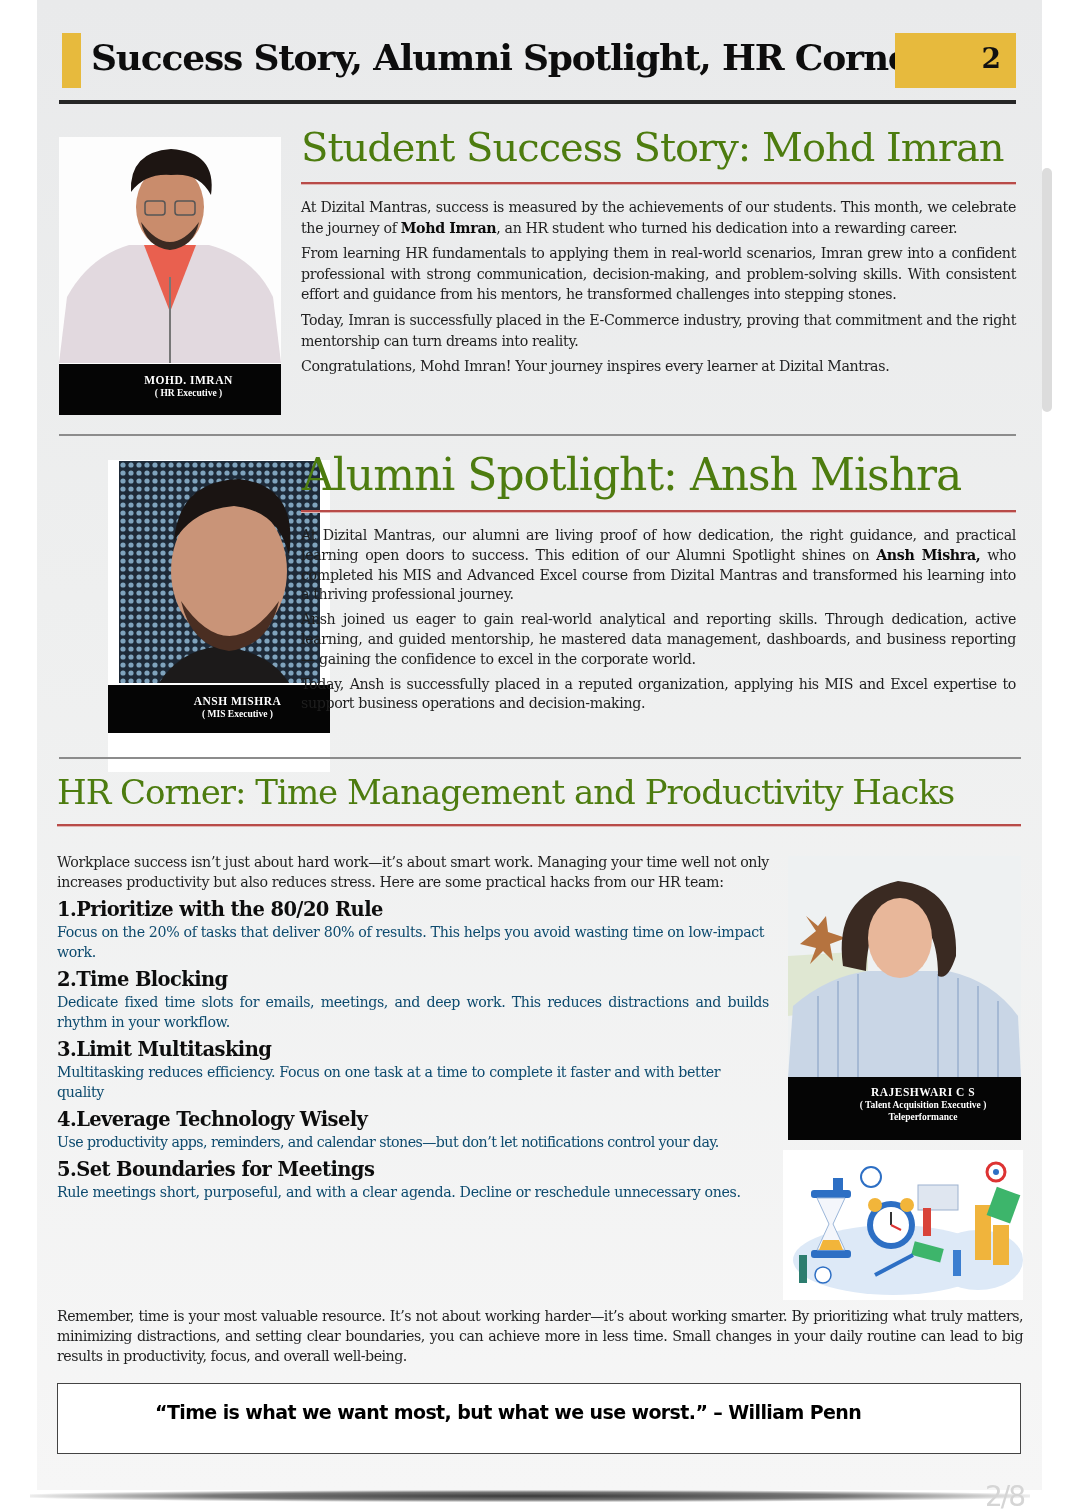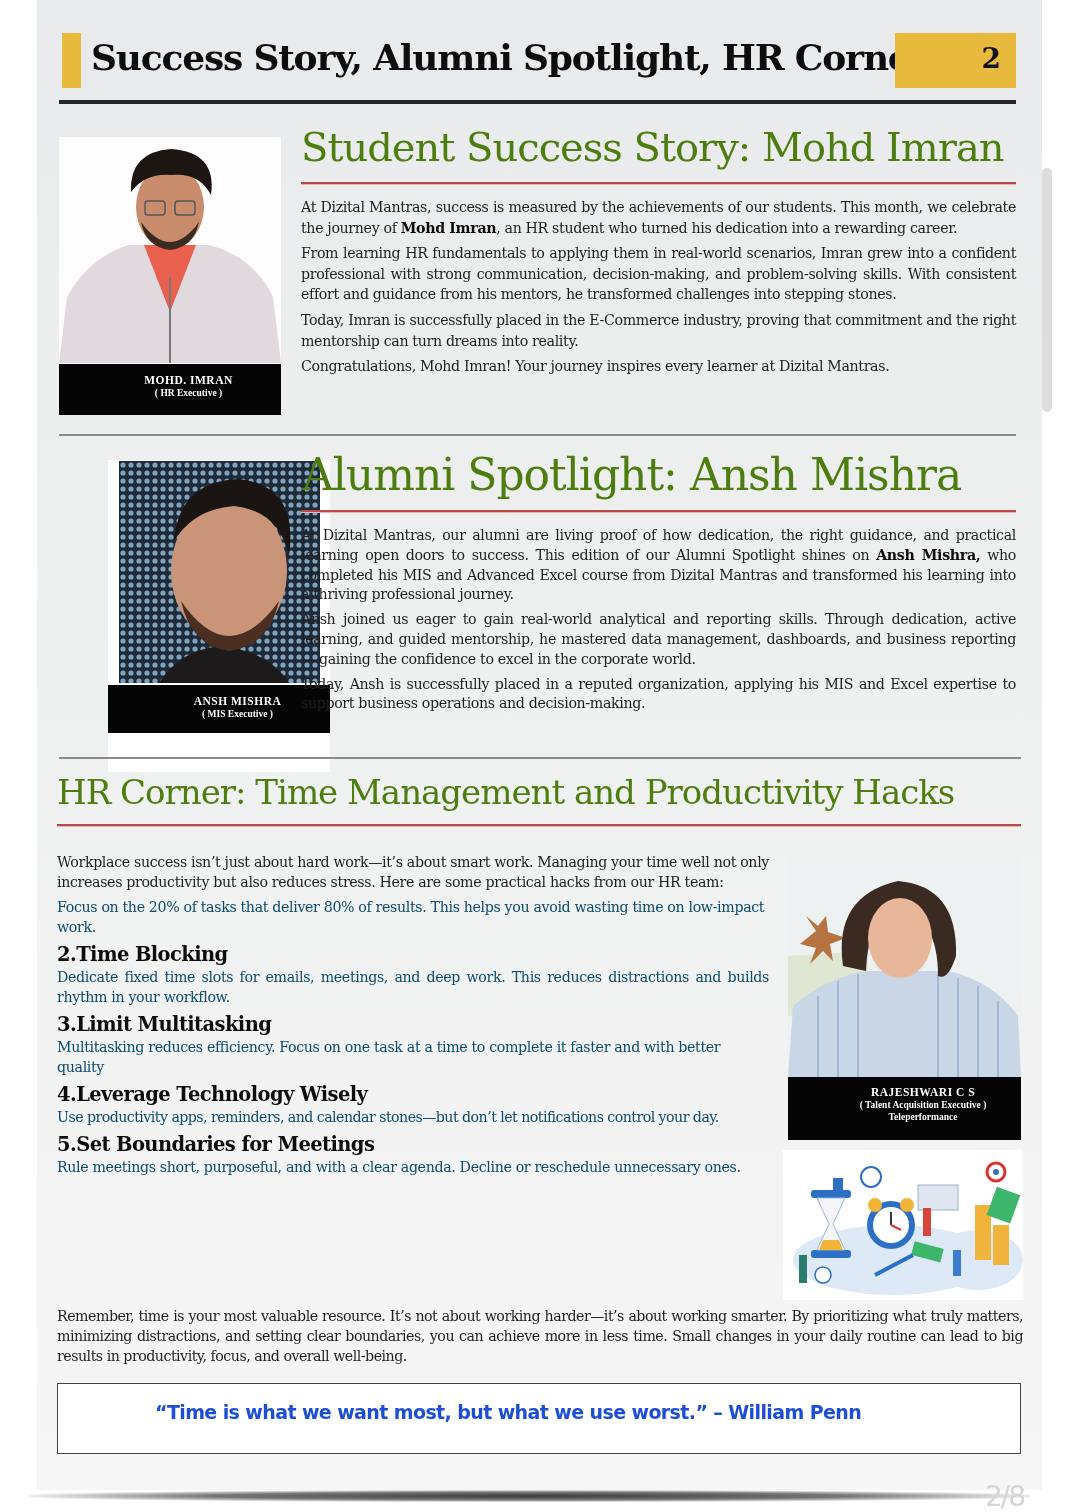--- a/index.html
+++ b/index.html
@@ -31,21 +31,21 @@
   .gray-rule { position: absolute; height: 2px; background: #8c8c8c; }
 
   .body-text { position: absolute; font-family: "DejaVu Serif", serif; font-size: 14.2px; line-height: 20.6px; color: #1f1f1f; text-align: justify; letter-spacing: -0.35px; }
   .body-text p { margin-bottom: 5px; }
   .body-text b { color: #0a0a0a; }
 
   .hack-title { font-weight: bold; font-size: 19.5px; color: #0d0d0d; letter-spacing: -0.6px; line-height: 24px; margin-top: 6px; }
   .hack-desc { font-size: 14.2px; line-height: 20px; letter-spacing: -0.35px; color: #0c4a6e; }
 
   .quote-box { position: absolute; left: 57px; top: 1383px; width: 964px; height: 71px; background: #fff; border: 1px solid #444; }
-  .quote-box span { position: absolute; left: 97px; top: 17px; font-family: "DejaVu Sans", sans-serif; font-weight: bold; font-size: 19px; color: #1d4ed8; letter-spacing: -0.6px; white-space: nowrap; }
+  .quote-box span { position: absolute; left: 97px; top: 17px; font-family: "DejaVu Sans", sans-serif; font-weight: bold; font-size: 19px; color: #000000; letter-spacing: -0.6px; white-space: nowrap; }
 
   .bottom-shadow { position: absolute; left: 30px; top: 1490px; width: 1000px; height: 12px; background: radial-gradient(ellipse at center, #3a3a3a 0%, #777 45%, rgba(255,255,255,0) 75%); }
   .page-counter { position: absolute; left: 985px; top: 1480px; font-family: "DejaVu Sans", sans-serif; font-size: 28px; color: #d5d5d5; letter-spacing: -2px; }
   .scrollbar { position: absolute; left: 1042px; top: 168px; width: 10px; height: 244px; background: #dcdcdc; border-radius: 5px; }
 </style>
 </head>
 <body>
 
 <div class="page"></div>
 
@@ -117,20 +117,21 @@
   <p>Today, Ansh is successfully placed in a reputed organization, applying his MIS and Excel expertise to support business operations and decision-making.</p>
 </div>
 <div class="gray-rule" style="left:59px; top:757px; width:962px;"></div>
 
 <div class="sec-title" style="left:57px; top:772px; font-size:34px;text-align:center;">HR Corner: Time Management and Productivity Hacks</div>
 <div class="red-rule" style="left:57px; top:824px; width:964px;"></div>
 
 <div class="body-text" style="left:57px; top:853px; width:712px; text-align:left;">
   <p style="line-height:19.5px; text-align:justify;">Workplace success isn’t just about hard work—it’s about smart work. Managing your time well not only increases productivity but also reduces stress. Here are some practical hacks from our HR team:</p>
   <div>
+    <div class="hack-title">1.Prioritize with the 80/20 Rule</div>
     <div class="hack-desc">Focus on the 20% of tasks that deliver 80% of results. This helps you avoid wasting time on low-impact work.</div>
   </div>
   <div>
     <div class="hack-title">2.Time Blocking</div>
     <div class="hack-desc" style="text-align:justify;">Dedicate fixed time slots for emails, meetings, and deep work. This reduces distractions and builds rhythm in your workflow.</div>
   </div>
   <div>
     <div class="hack-title">3.Limit Multitasking</div>
     <div class="hack-desc">Multitasking reduces efficiency. Focus on one task at a time to complete it faster and with better quality</div>
   </div>

